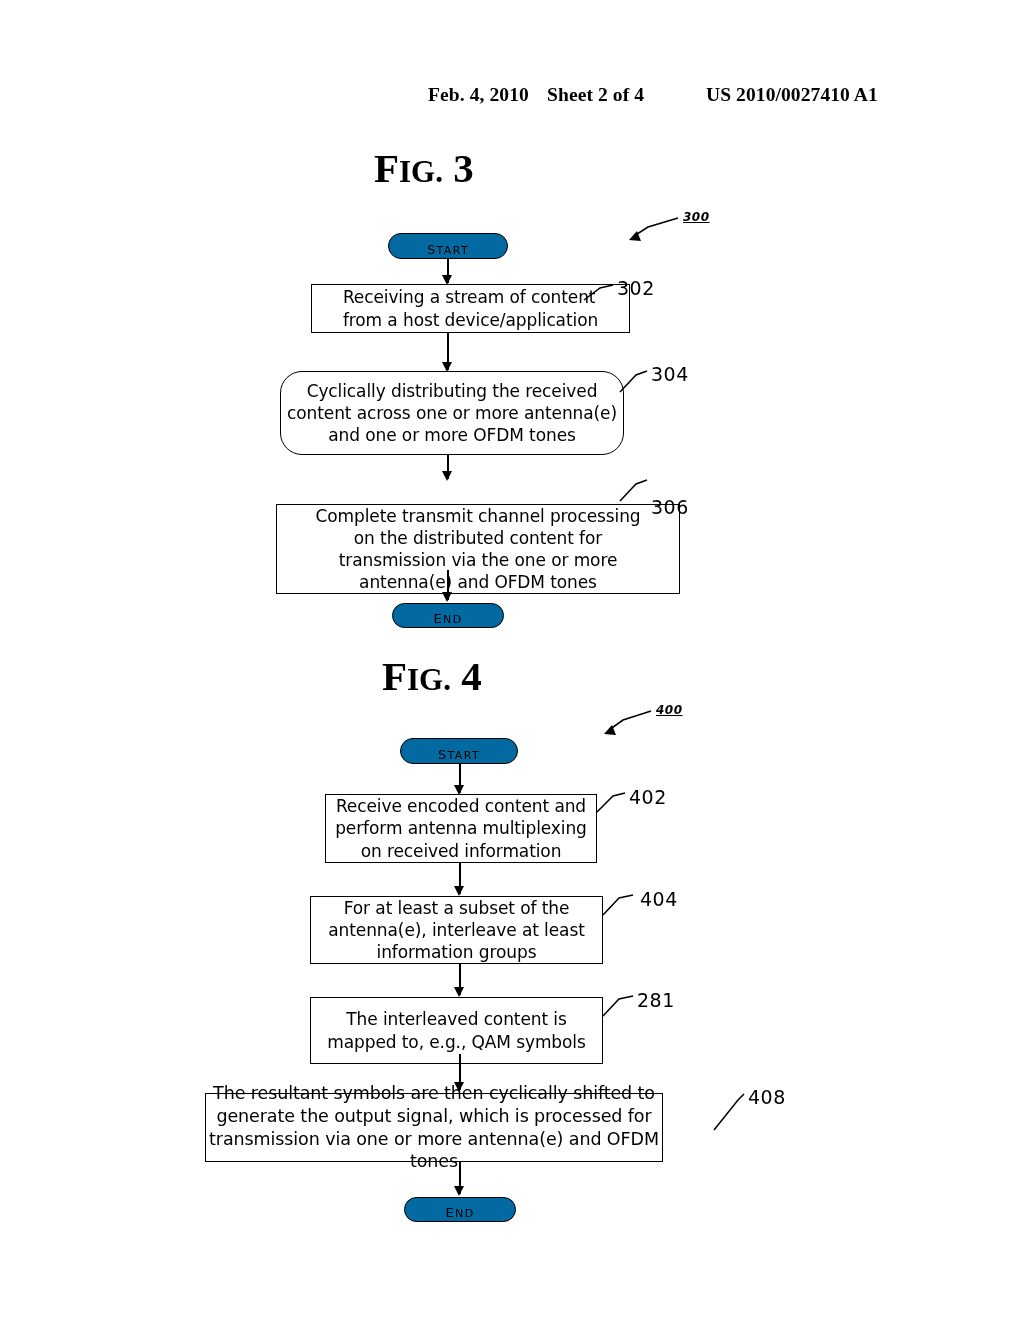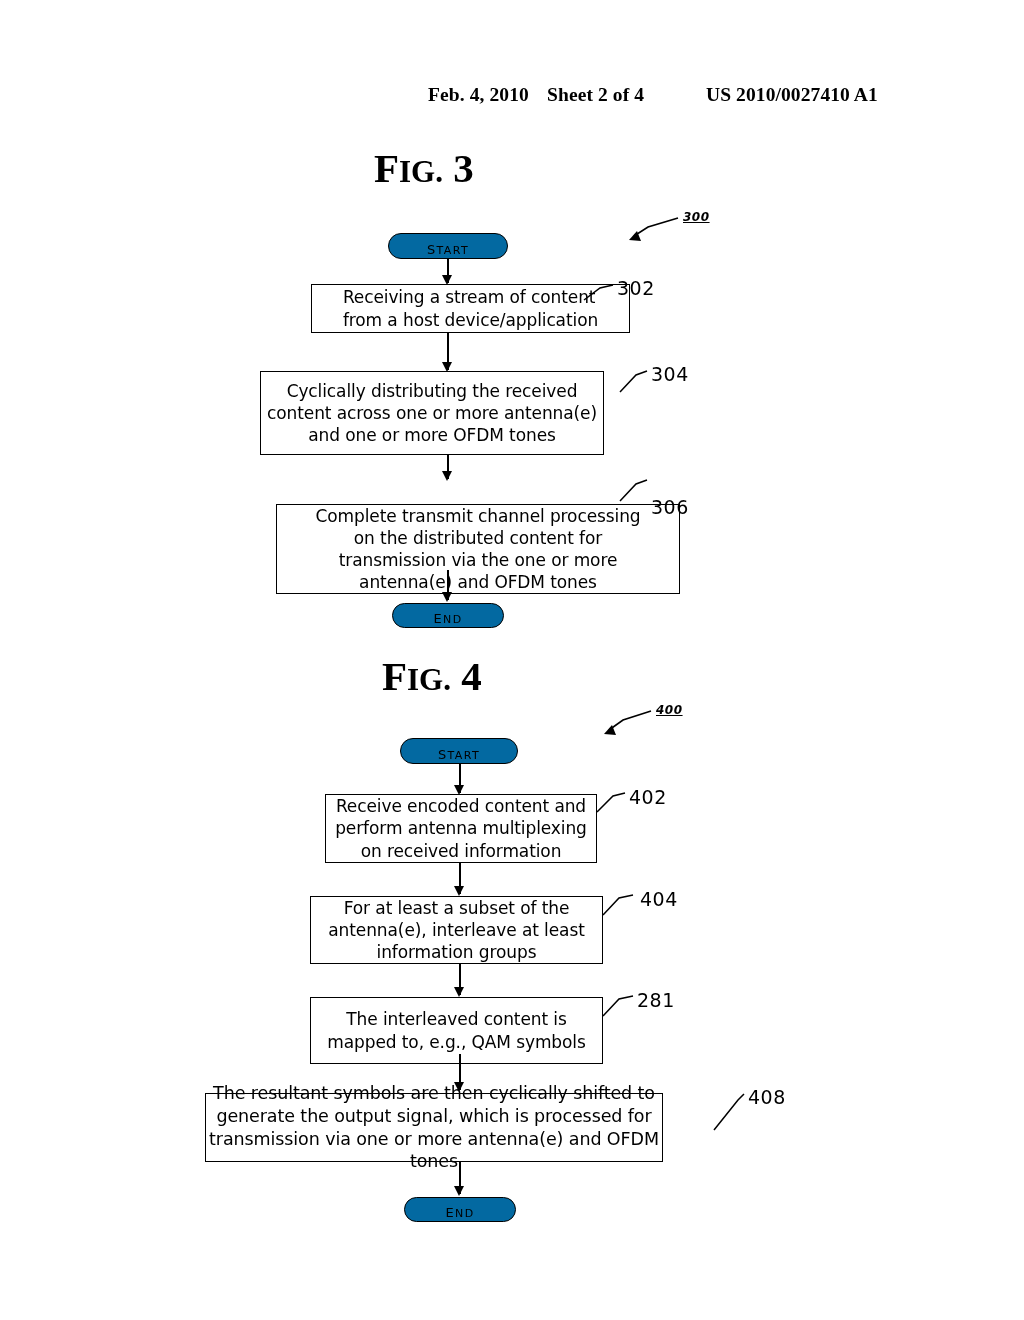--- a/index.html
+++ b/index.html
@@ -160,21 +160,21 @@
 
 <div class="pbox" id="box302" style="left:311px; top:284px; width:319px; height:49px;">
   <p>Receiving a stream of content
 from a host device/application</p>
 </div>
 <div class="ref-num" style="left:617px; top:277px;">302</div>
 
 <div class="conn" style="left:447px; top:333px; height:37px;"></div>
 <div class="arrowhead" style="left:442px; top:362px;"></div>
 
-<div class="pbox" id="box304" style="left:260px; top:371px; width:344px; height:84px;">
+<div class="pbox" id="box304" style="left:280px; top:371px; width:344px; height:84px;border-radius:22px;">
   <p>Cyclically distributing the received
 content across one or more antenna(e)
 and one or more OFDM tones</p>
 </div>
 <div class="ref-num" style="left:651px; top:363px;">304</div>
 
 <div class="conn" style="left:447px; top:455px; height:24px;"></div>
 <div class="arrowhead" style="left:442px; top:471px;"></div>
 
 <div class="pbox" id="box306" style="left:276px; top:504px; width:404px; height:90px;">

